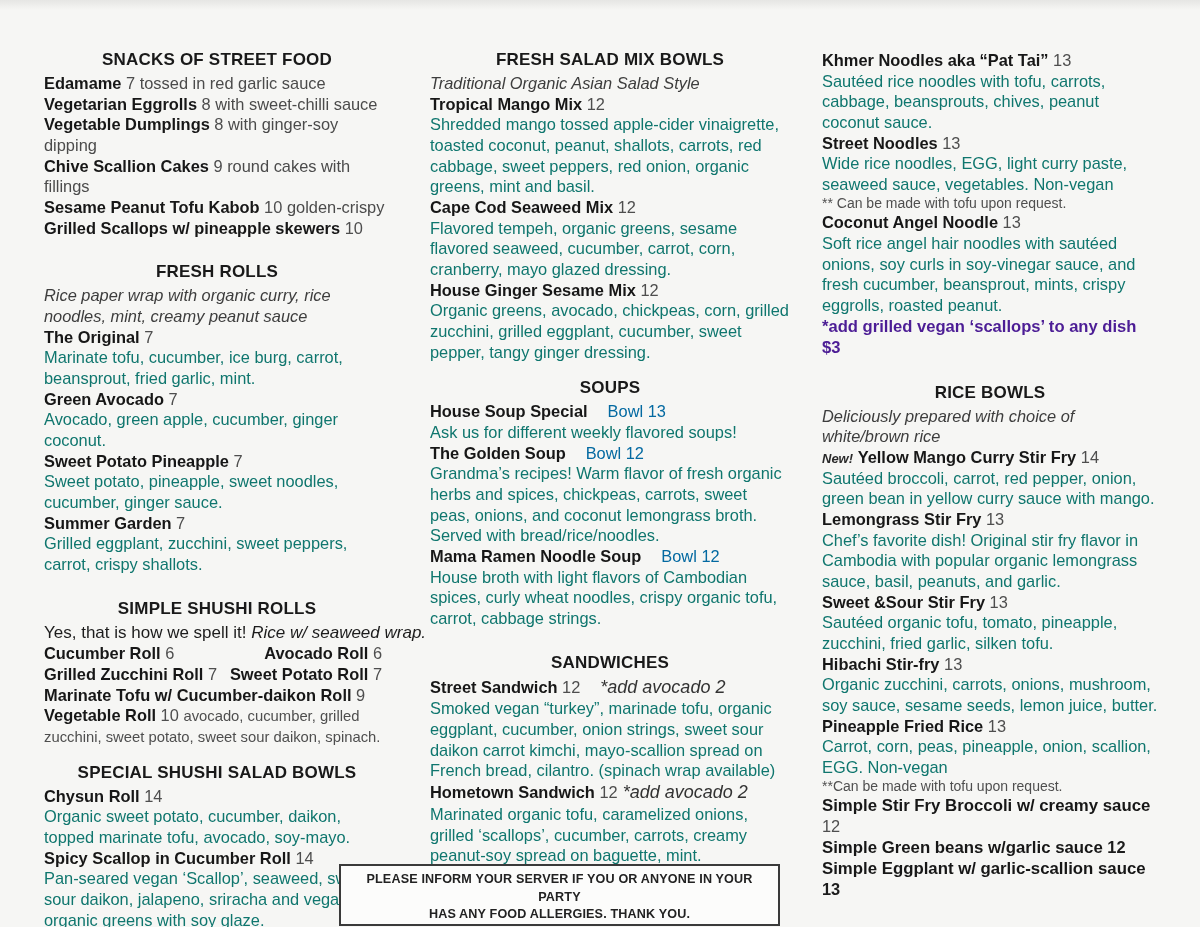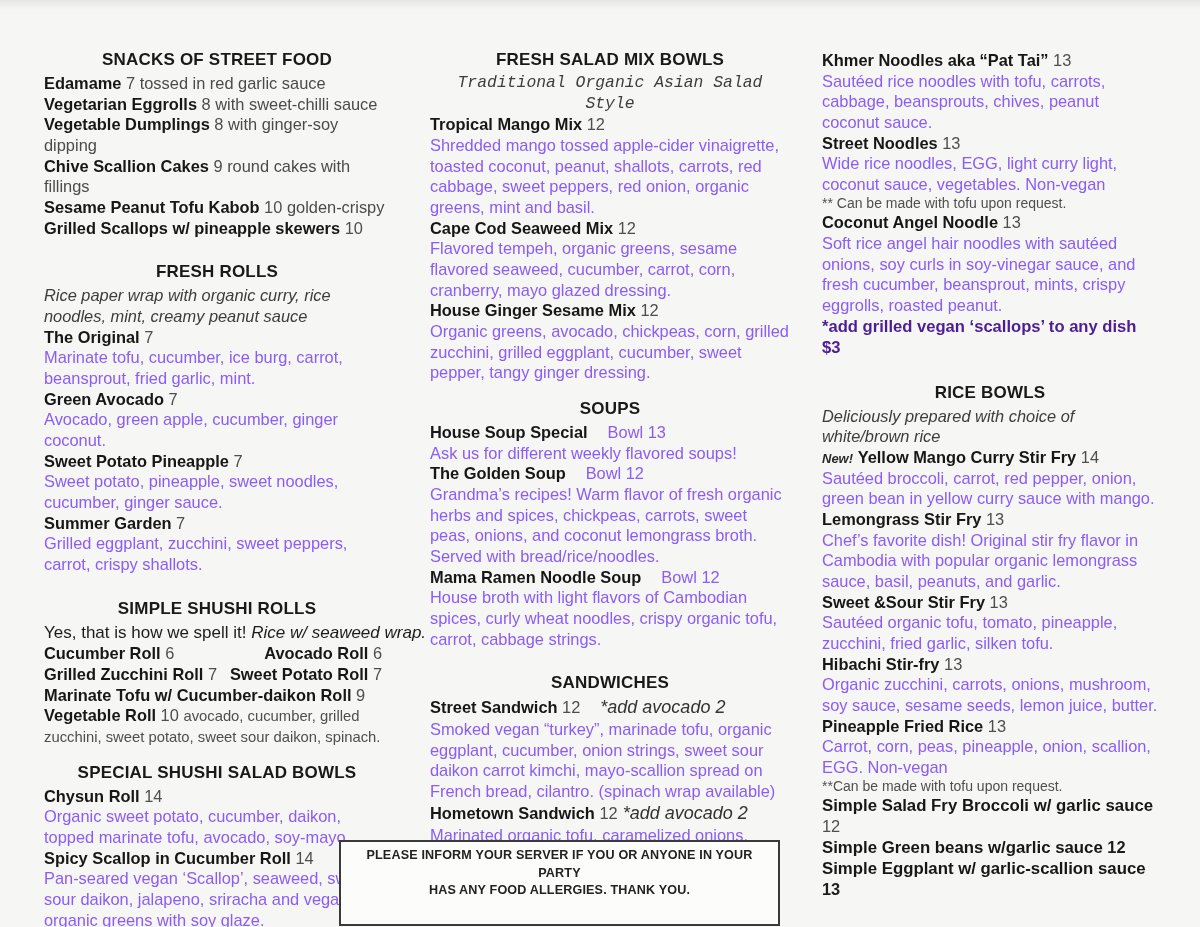--- a/index.html
+++ b/index.html
@@ -29,39 +29,39 @@
   .h {
     text-align: center; font-weight: bold; font-size: 17px;
     letter-spacing: 0.2px; margin: 0 0 3px 0; color: #191919;
   }
   p { margin: 0; font-size: 16.4px; line-height: 1.26; }
   .line { }
   .nm { font-weight: bold; color: #171717; }
   .pr { color: #4e4e4e; }
   .prb { color: #1c1c1c; font-weight: bold; }
   .after { color: #4b4b4b; }
-  .desc { color: #8b5cf6; }
+  .desc { color: #0f766e; }
   .sub { font-style: italic; color: #3d3d3d; }
-  .sub.center { text-align: center; font-family: Liberation Mono, monospace; }
+  .sub.center { text-align: left; }
   .sub-line { text-align: center; font-size: 17px; white-space: nowrap; }
   .sub-line .it { font-style: italic; }
   .pair-row { display: flex; justify-content: space-between; padding-right: 8px; }
   .small-inline { font-size: 14.8px; color: #4e4e4e; }
-  .size { margin-left: 20px; color: #8b5cf6; }
+  .size { margin-left: 20px; color: #0369a1; }
   .note { font-style: italic; font-size: 18px; color: #333; margin-left: 20px; }
   .note.snug { margin-left: 5px; }
   .fineprint { font-size: 14px; color: #4f4f4f; }
   .addon { font-weight: bold; font-size: 16.6px; color: #4c1d95; margin-top: 1px; }
   .new-prefix { font-style: italic; font-size: 13px; font-weight: bold; color: #2a2a2a; }
   .simple-line .nm { font-size: 16.8px; }
 
   .footer-box {
     position: absolute; left: 339px; bottom: 1px; width: 441px;
     border: 2px solid #3a3a3a; background: #fcfcfb;
-    padding: 5px 6px 24px 6px; text-align: center;
+    padding: 5px 6px 0 6px; text-align: center;
   }
   .footer-box p {
     font-weight: bold; font-size: 12.6px; line-height: 1.4;
     letter-spacing: 0.15px; color: #222;
   }
 </style>
 </head>
 <body>
 
 <div class="menu">
@@ -177,21 +177,21 @@
 
   <div class="col3">
 
     <section class="sec">
       <div class="item">
         <p class="line"><span class="nm">Khmer Noodles aka “Pat Tai”</span> <span class="pr">13</span></p>
         <p class="desc">Sautéed rice noodles with tofu, carrots, cabbage, beansprouts, chives, peanut coconut sauce.</p>
       </div>
       <div class="item">
         <p class="line"><span class="nm">Street Noodles</span> <span class="pr">13</span></p>
-        <p class="desc">Wide rice noodles, EGG, light curry light, coconut sauce, vegetables. Non-vegan</p>
+        <p class="desc">Wide rice noodles, EGG, light curry paste, seaweed sauce, vegetables. Non-vegan</p>
         <p class="fineprint">** Can be made with tofu upon request.</p>
       </div>
       <div class="item">
         <p class="line"><span class="nm">Coconut Angel Noodle</span> <span class="pr">13</span></p>
         <p class="desc">Soft rice angel hair noodles with sautéed onions, soy curls in soy-vinegar sauce, and fresh cucumber, beansprout, mints, crispy eggrolls, roasted peanut.</p>
       </div>
       <p class="addon">*add grilled vegan ‘scallops’ to any dish $3</p>
     </section>
 
     <section class="sec">
@@ -211,21 +211,21 @@
       </div>
       <div class="item">
         <p class="line"><span class="nm">Hibachi Stir-fry</span> <span class="pr">13</span></p>
         <p class="desc">Organic zucchini, carrots, onions, mushroom, soy sauce, sesame seeds, lemon juice, butter.</p>
       </div>
       <div class="item">
         <p class="line"><span class="nm">Pineapple Fried Rice</span> <span class="pr">13</span></p>
         <p class="desc">Carrot, corn, peas, pineapple, onion, scallion, EGG. Non-vegan</p>
         <p class="fineprint">**Can be made with tofu upon request.</p>
       </div>
-      <p class="line simple-line"><span class="nm">Simple Salad Fry Broccoli w/ garlic sauce</span> <span class="pr">12</span></p>
+      <p class="line simple-line"><span class="nm">Simple Stir Fry Broccoli w/ creamy sauce</span> <span class="pr">12</span></p>
       <p class="line simple-line"><span class="nm">Simple Green beans w/garlic sauce</span> <span class="prb">12</span></p>
       <p class="line simple-line"><span class="nm">Simple Eggplant w/ garlic-scallion sauce</span> <span class="prb">13</span></p>
     </section>
   </div>
 </div>
 
 <div class="footer-box">
   <p>PLEASE INFORM YOUR SERVER IF YOU OR ANYONE IN YOUR PARTY</p>
   <p>HAS ANY FOOD ALLERGIES. THANK YOU.</p>
 </div>

